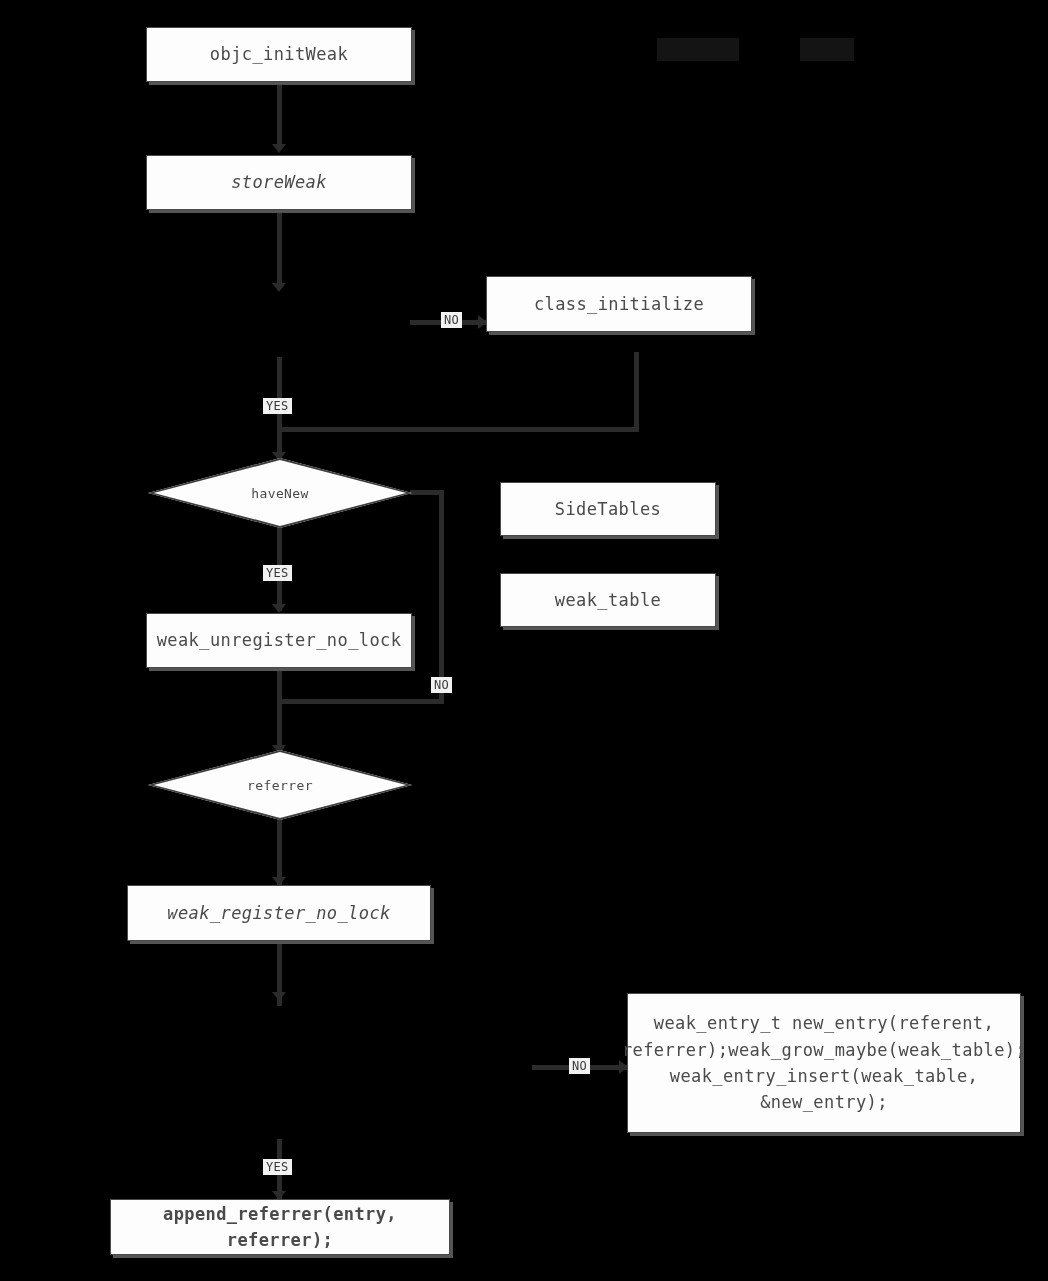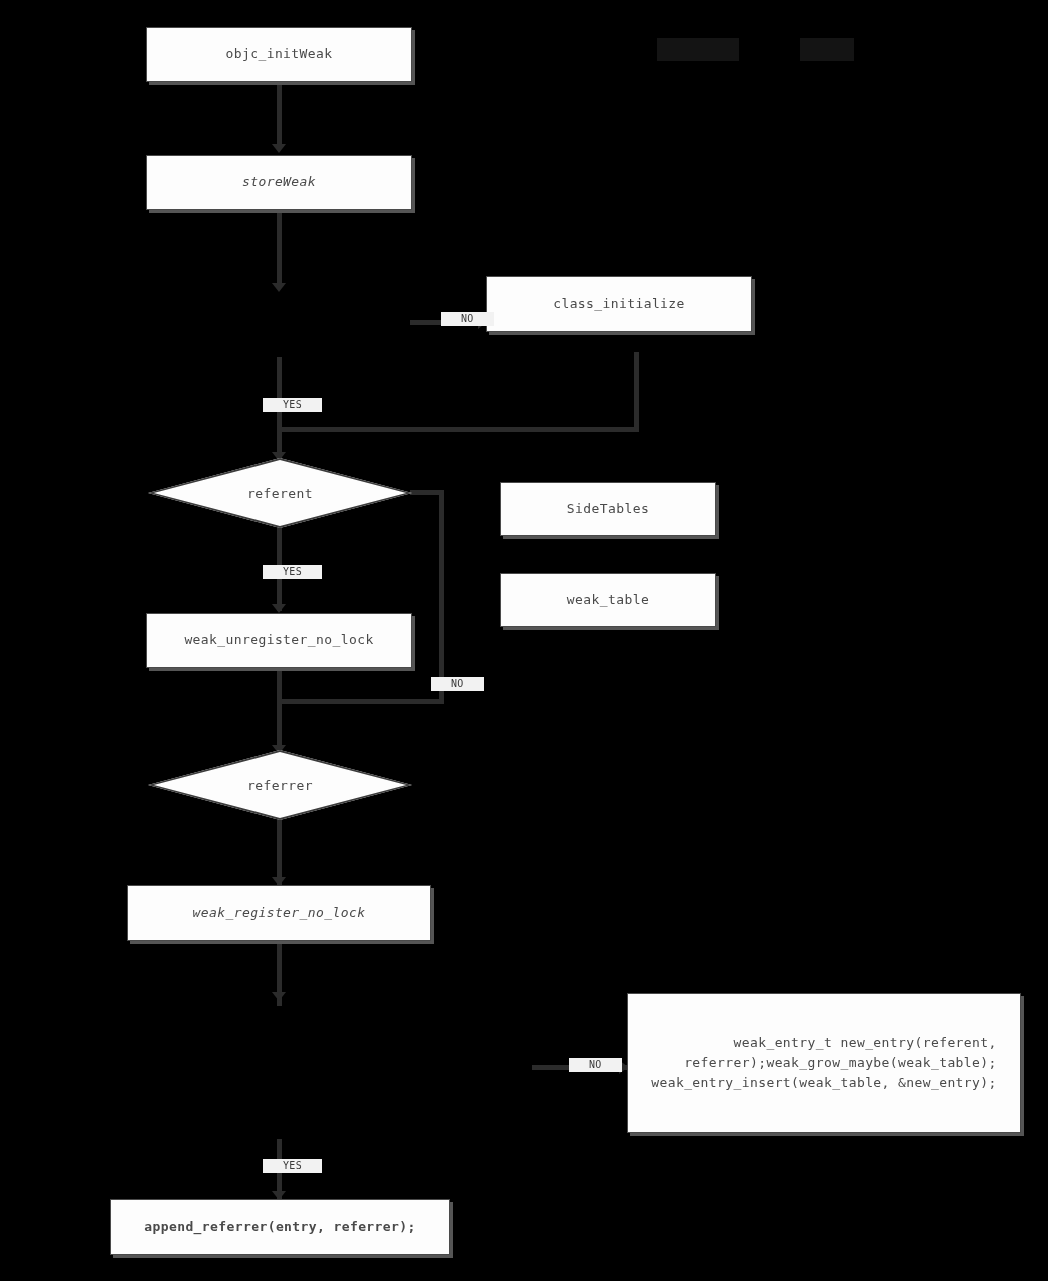--- a/index.html
+++ b/index.html
@@ -19,23 +19,23 @@
   
   .node-box {
     position: absolute;
     background: #fdfdfd;
     border: 1.5px solid #4a4a4a;
     box-shadow: 3px 3px 0 0 #555555;
     box-sizing: border-box;
     display: flex;
     align-items: center;
     justify-content: center;
-    text-align: right;
+    text-align: center;
     color: #4a4a4a;
-    font-size: 13px;
+    font-size: 17px;
     letter-spacing: 0.4px;
     line-height: 1.55;
     padding: 4px 10px;
   }
   .node-box .label { white-space: pre-line; }
 
   
   .node-diamond {
     position: absolute;
     box-sizing: border-box;
@@ -88,23 +88,23 @@
     border-top: 7px solid transparent;
     border-bottom: 7px solid transparent;
     border-left: 9px solid #2b2b2b;
   }
 
   
   .edge-label {
     position: absolute;
     background: #f2f2f2;
     color: #3a3a3a;
-    font-size: 10px;
+    font-size: 12px;
     letter-spacing: 0.3px;
-    padding: 2px 20px;
+    padding: 2px 3px;
     line-height: 1;
     z-index: 5;
   }
 
   
   .faint-chip {
     position: absolute;
     color: #222222;
     background: #141414;
     font-size: 11px;
@@ -168,21 +168,21 @@
   </div>
 
 
   <div class="node-box" style="left:486px; top:276px; width:266px; height:56px;">
     <span class="label">class_initialize</span>
   </div>
 
   <div class="node-diamond" style="left:148px; top:458px; width:264px; height:70px;">
     <div class="shape"></div>
     <div class="edge"></div>
-    <div class="label">referent</div>
+    <div class="label">haveNew</div>
   </div>
 
   <div class="node-box" style="left:146px; top:613px; width:266px; height:55px;">
     <span class="label">weak_unregister_no_lock</span>
   </div>
 
   <div class="node-box" style="left:500px; top:573px; width:216px; height:54px;">
     <span class="label">weak_table</span>
   </div>
 

